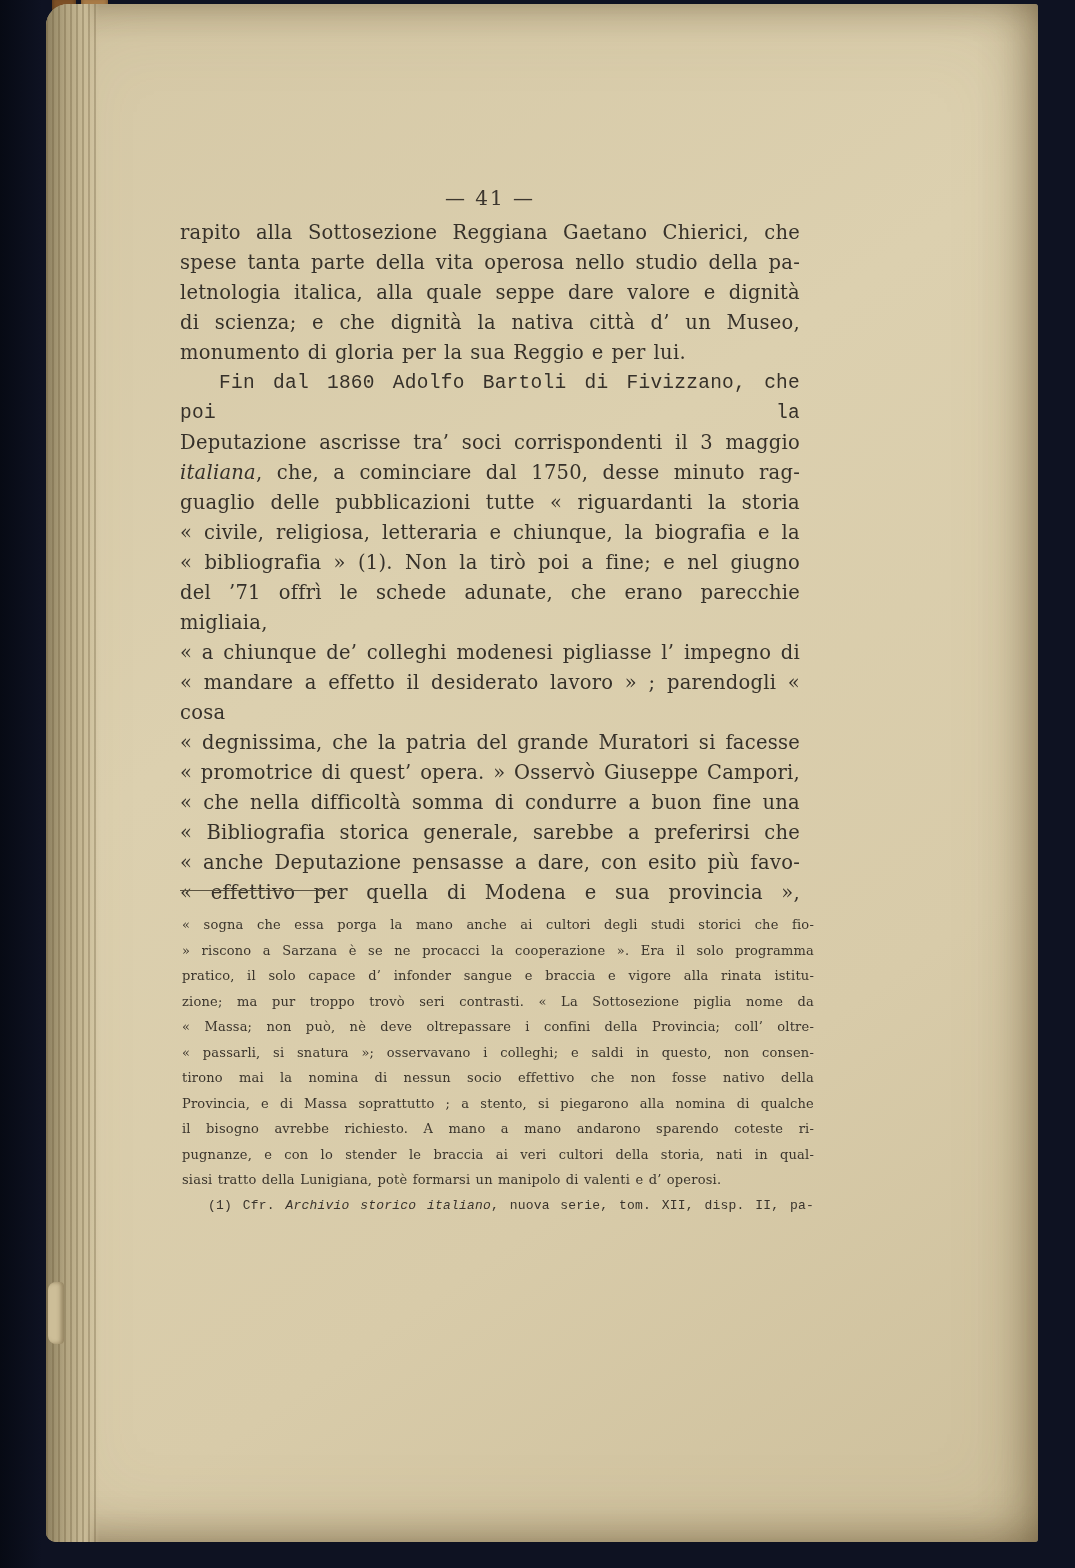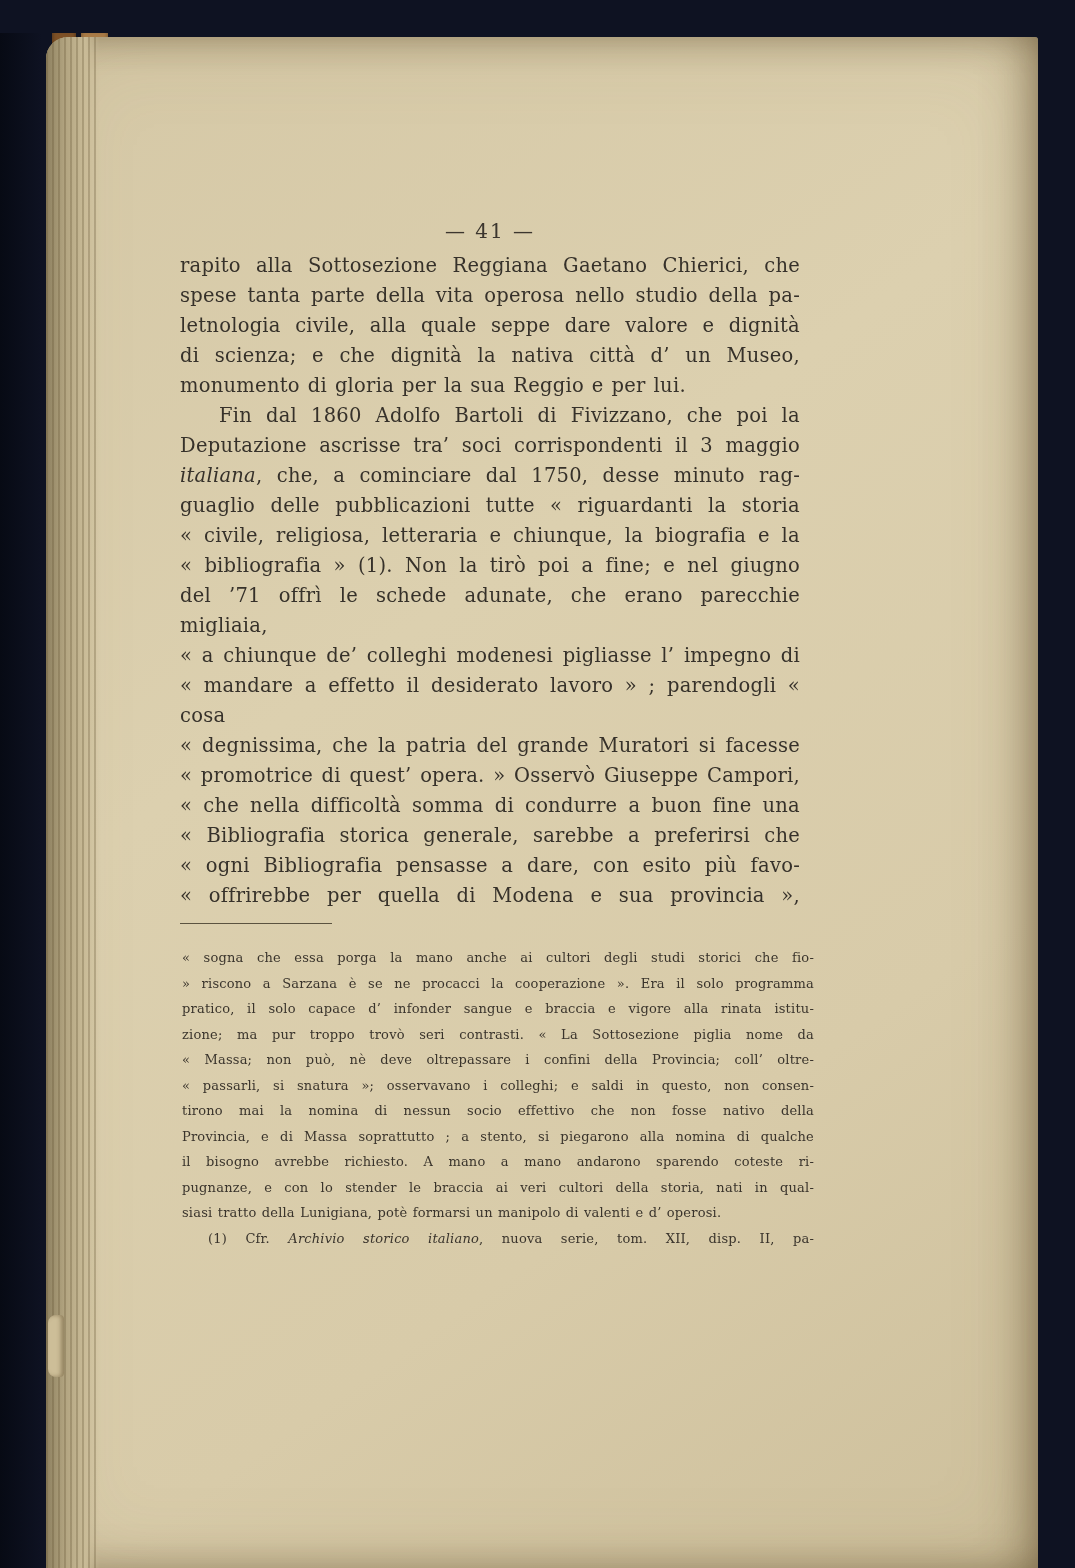--- a/index.html
+++ b/index.html
@@ -1,21 +1,21 @@
 <!DOCTYPE html>
 <html><head>
 <meta charset="utf-8">
 <style>
   html,body{margin:0;padding:0;}
   body{
     width:1075px;height:1568px;position:relative;overflow:hidden;
     background:#0e1222;
     font-family:"DejaVu Serif","Liberation Serif",serif;
   }
-  .scene{position:absolute;inset:0;margin-top:33px;}
+  .scene{position:absolute;inset:0;}
   .spine-shadow{
     position:absolute;left:0;top:0;width:60px;height:100%;
     background:linear-gradient(90deg,#070a14 0%,#0e1222 70%);
   }
   .headband{
     position:absolute;left:52px;top:0;height:16px;width:64px;display:flex;gap:5px;
   }
   .headband .hb1{display:block;width:24px;height:16px;background:#7d5026;border-radius:0 0 4px 4px;box-shadow:inset 0 -3px 4px rgba(0,0,0,.45);}
   .headband .hb2{display:block;width:27px;height:13px;background:#a87a46;border-radius:0 0 5px 5px;box-shadow:inset 0 -3px 4px rgba(0,0,0,.4);}
   .paper{
@@ -53,58 +53,58 @@
     position:absolute;top:908px;left:2px;width:632px;
     font-size:13px;line-height:25.5px;letter-spacing:.2px;word-spacing:1px;
     color:#3a342c;
   }
   .fnrule{
     position:absolute;top:886px;left:0;width:152px;height:1px;
     background:#5b5340;
   }
   .tline{text-align:justify;text-align-last:justify;white-space:normal;}
   .tline.nojust{text-align-last:left;}
-  .tline.indent{text-indent:2em;}
+  .tline.indent{text-indent:2em;font-family:Liberation Mono, monospace;}
   .it{font-style:italic;}
 </style>
 </head>
 <body>
 
 <div class="scene">
   <div class="spine-shadow"></div>
   <div class="headband">
     <span class="hb1"></span>
     <span class="hb2"></span>
   </div>
   <div class="paper">
     <div class="page-edges"></div>
     <div class="page-chip"></div>
     <div class="content">
       <div class="pageno">— 41 —</div>
       <div class="maintext">
           <div class="tline"><span>rapito alla Sottosezione Reggiana Gaetano Chierici, che</span></div>
           <div class="tline"><span>spese tanta parte della vita operosa nello studio della pa-</span></div>
-          <div class="tline"><span>letnologia civile, alla quale seppe dare valore e dignità</span></div>
+          <div class="tline"><span>letnologia italica, alla quale seppe dare valore e dignità</span></div>
           <div class="tline"><span>di scienza; e che dignità la nativa città d’ un Museo,</span></div>
           <div class="tline nojust"><span>monumento di gloria per la sua Reggio e per lui.</span></div>
           <div class="tline indent"><span>Fin dal 1860 Adolfo Bartoli di Fivizzano, che poi la</span></div>
           <div class="tline"><span>Deputazione ascrisse tra’ soci corrispondenti il 3 maggio</span></div>
           <div class="tline"><span class="it">italiana</span><span>, che, a cominciare dal 1750, desse minuto rag-</span></div>
           <div class="tline"><span>guaglio delle pubblicazioni tutte « riguardanti la storia</span></div>
           <div class="tline"><span>« civile, religiosa, letteraria e chiunque, la biografia e la</span></div>
           <div class="tline"><span>« bibliografia » (1). Non la tirò poi a fine; e nel giugno</span></div>
           <div class="tline"><span>del ’71 offrì le schede adunate, che erano parecchie migliaia,</span></div>
           <div class="tline"><span>« a chiunque de’ colleghi modenesi pigliasse l’ impegno di</span></div>
           <div class="tline"><span>« mandare a effetto il desiderato lavoro » ; parendogli « cosa</span></div>
           <div class="tline"><span>« degnissima, che la patria del grande Muratori si facesse</span></div>
           <div class="tline"><span>« promotrice di quest’ opera. » Osservò Giuseppe Campori,</span></div>
           <div class="tline"><span>« che nella difficoltà somma di condurre a buon fine una</span></div>
           <div class="tline"><span>« Bibliografia storica generale, sarebbe a preferirsi che</span></div>
-          <div class="tline"><span>« ogni Bibliografia pensasse a dare, con esito più favo-</span></div>
-          <div class="tline"><span>« offrirebbe per quella di Modena e sua provincia »,</span></div>
+          <div class="tline"><span>« anche Deputazione pensasse a dare, con esito più favo-</span></div>
+          <div class="tline"><span>« effettivo per quella di Modena e sua provincia »,</span></div>
         </div>
       <div class="fnrule"></div>
       <div class="footnote">
           <div class="tline"><span>« sogna che essa porga la mano anche ai cultori degli studi storici che fio-</span></div>
           <div class="tline"><span>» riscono a Sarzana è se ne procacci la cooperazione ». Era il solo programma</span></div>
           <div class="tline"><span>pratico, il solo capace d’ infonder sangue e braccia e vigore alla rinata istitu-</span></div>
           <div class="tline"><span>zione; ma pur troppo trovò seri contrasti. « La Sottosezione piglia nome da</span></div>
           <div class="tline"><span>« Massa; non può, nè deve oltrepassare i confini della Provincia; coll’ oltre-</span></div>
           <div class="tline"><span>« passarli, si snatura »; osservavano i colleghi; e saldi in questo, non consen-</span></div>
           <div class="tline"><span>tirono mai la nomina di nessun socio effettivo che non fosse nativo della</span></div>

